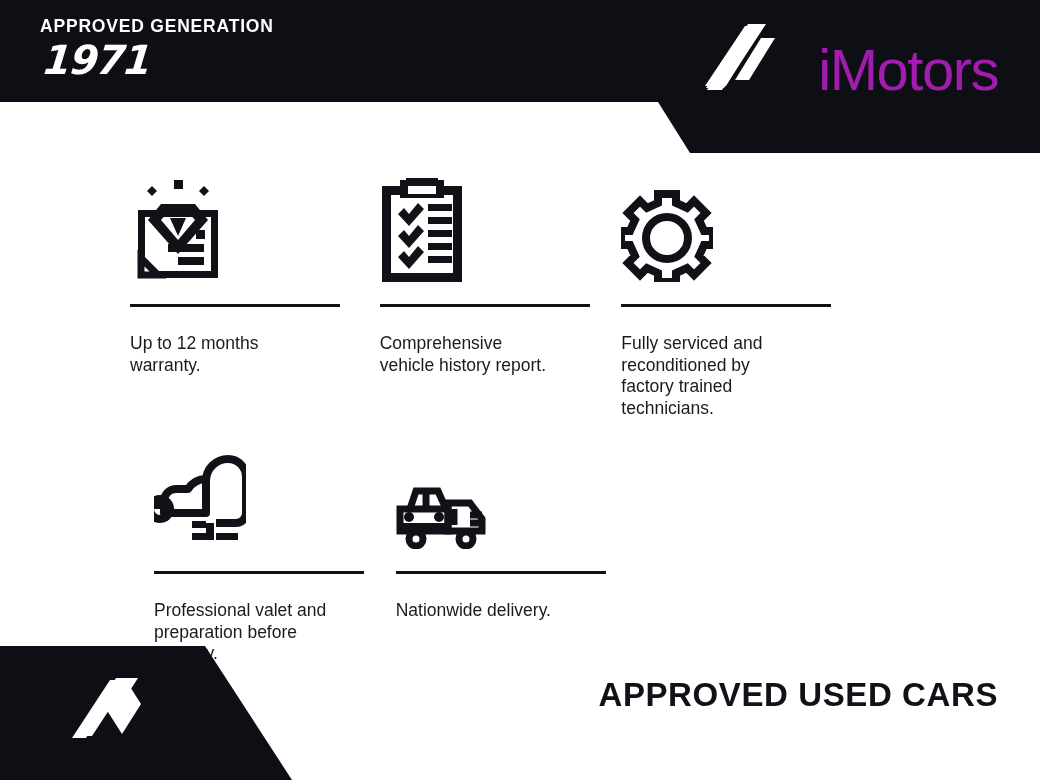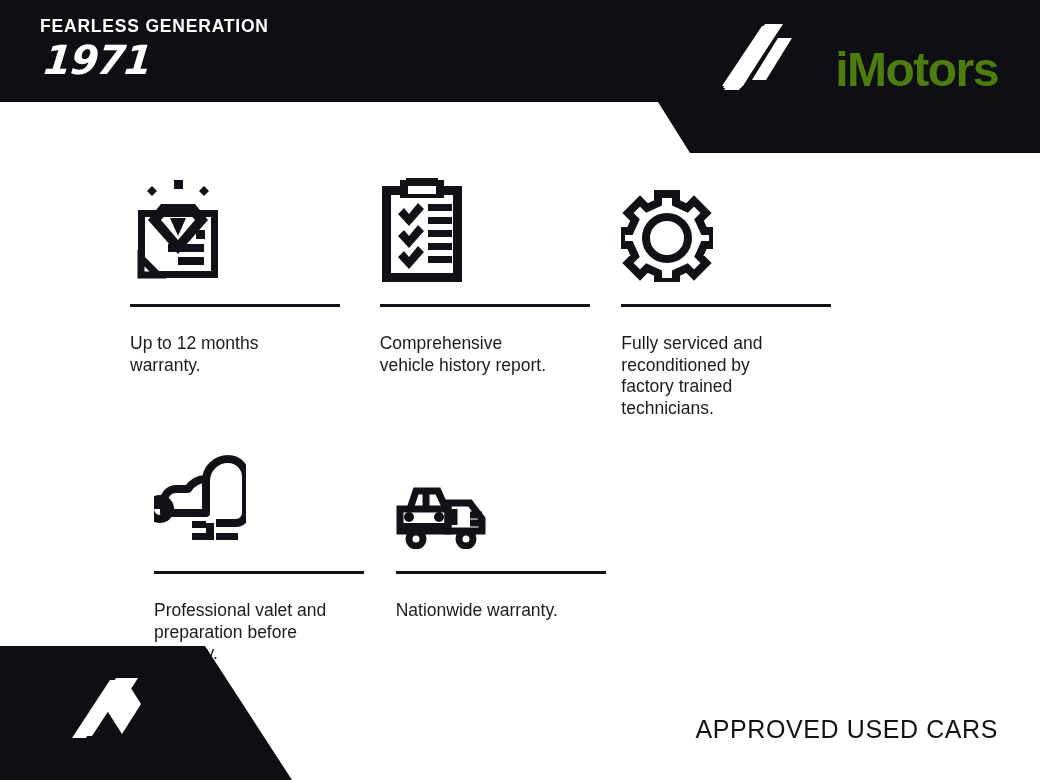--- a/index.html
+++ b/index.html
@@ -31,21 +31,21 @@
     font-family:"DejaVu Sans", sans-serif;
     transform:skewX(-6deg);
     transform-origin:left bottom;
   }
 
   .brand-right {
     position:absolute; right:42px; top:24px;
     display:flex; align-items:center; gap:18px;
   }
   .imotors-word {
-    color:#4d7c0f; font-weight:bold; font-size:48px;
+    color:#a21caf; font-weight:normal; font-size:58px;
     letter-spacing:-1.5px; line-height:1;
   }
 
   
   .grid {
     position:absolute; left:0; top:170px; width:863px;
   }
   .row { display:flex; }
   .cell { width:285px; margin-left:0; }
   .cell.c0 { margin-left:130px; }
@@ -71,33 +71,33 @@
 
   
   .footer-shape {
     position:absolute; left:0; top:646px; width:292px; height:134px;
     background:#0e0f14;
     -webkit-clip-path: polygon(0 0, 205px 0, 292px 134px, 0 134px);
     clip-path: polygon(0 0, 205px 0, 292px 134px, 0 134px);
   }
   .footer-mark { position:absolute; left:72px; top:676px; }
   .footer-tagline {
-    position:absolute; right:42px; top:715px;
-    font-weight:normal; font-size:25px; letter-spacing:0.6px;
+    position:absolute; right:42px; top:676px;
+    font-weight:bold; font-size:33px; letter-spacing:0.6px;
     color:#111217;
   }
   svg { display:block; }
 </style>
 </head>
 <body>
 
 <div class="header"></div>
 
 <div class="brand-left">
-  <div class="fearless">FEARLESS GENERATION</div>
+  <div class="fearless">APPROVED GENERATION</div>
   <div class="year">1971</div>
 </div>
 
 <div class="brand-right">
   <span>
     <svg width="96" height="92" viewBox="0 0 96 92">
       <polygon points="44,0 62,0 20,64 2,64" fill="#ffffff"></polygon>
       <polygon points="20,64 38,64 38,92 20,92" fill="#ffffff" opacity="0"></polygon>
       <polygon points="44,0 62,0 96,48 78,48" fill="#ffffff" opacity="0"></polygon>
       <path d="M41,2 L57,2 L17,62 L1,62 Z" fill="#ffffff"></path>
@@ -271,21 +271,21 @@
             </g>
             <g fill="#111217">
               <circle cx="13" cy="36" r="5"></circle>
               <circle cx="43" cy="36" r="5"></circle>
               <rect x="4" y="42" width="48" height="6"></rect>
             </g>
           </svg>
         </span>
       </div>
       <div class="rule"></div>
-      <div class="feature-text">Nationwide warranty.</div>
+      <div class="feature-text">Nationwide delivery.</div>
     </div>
 
     <div class="cell c2"></div>
   </div>
 </div>
 
 <div class="footer-shape"></div>
 
 <div class="footer-mark">
   <svg width="90" height="86" viewBox="0 0 90 86">

